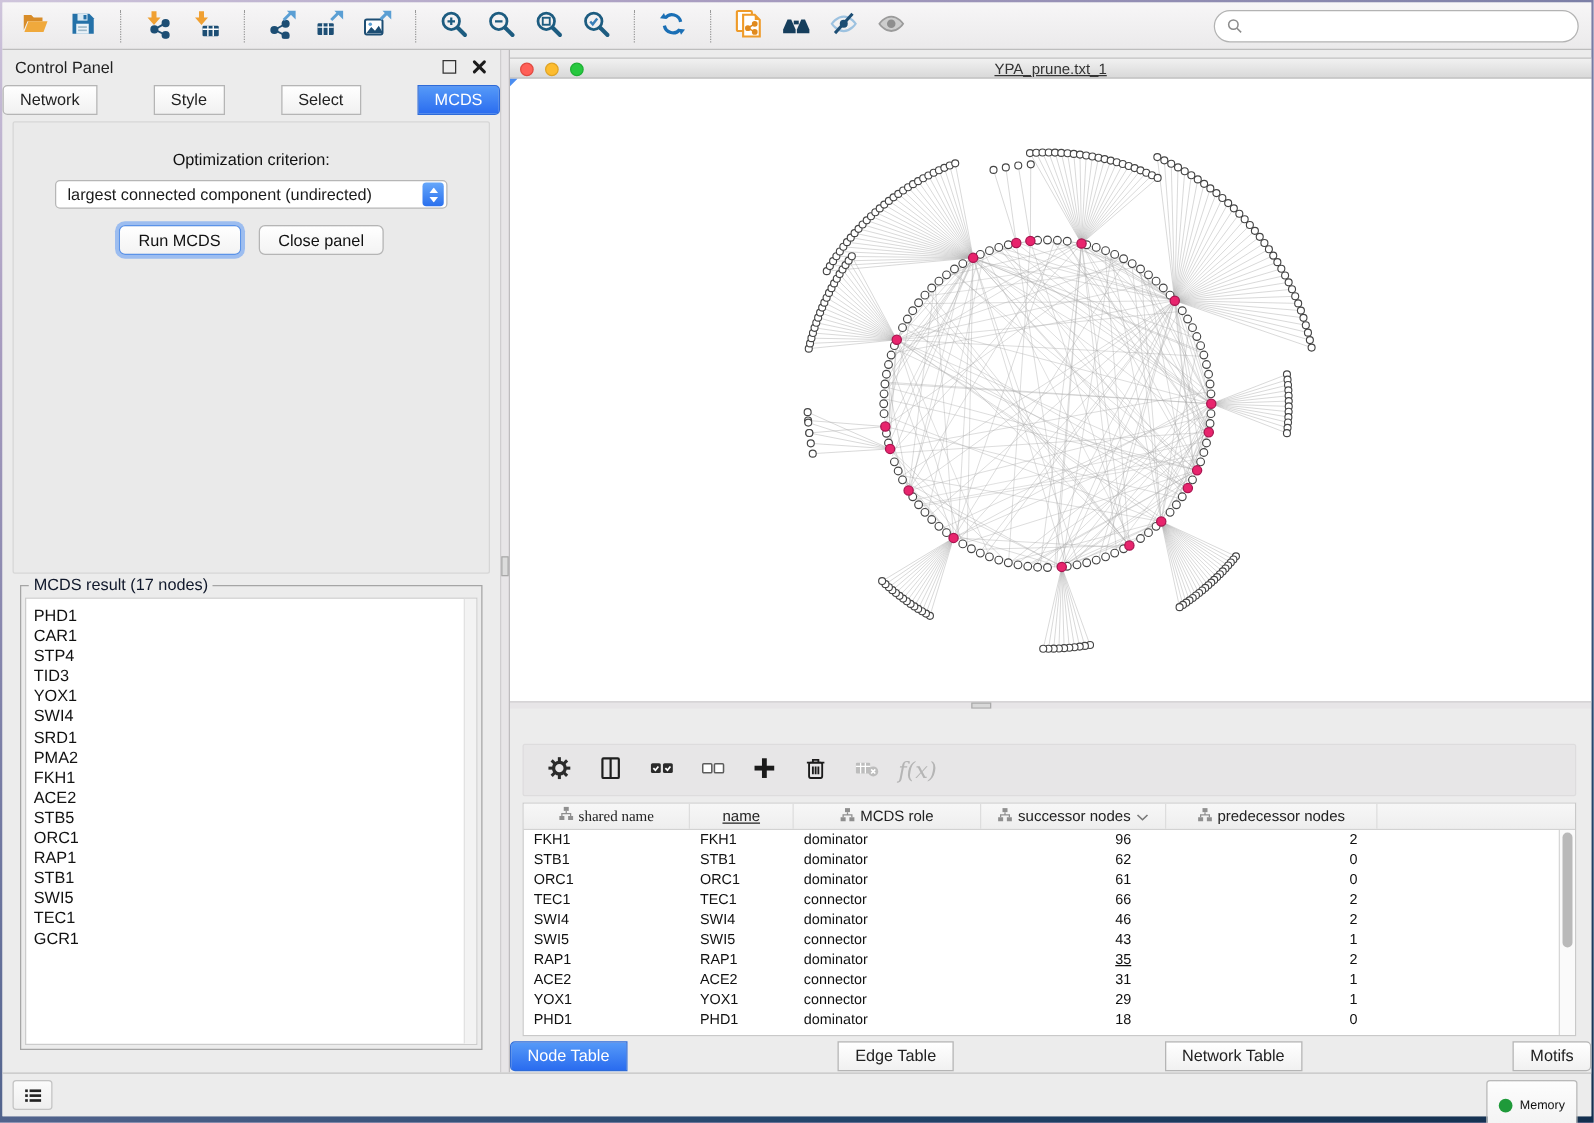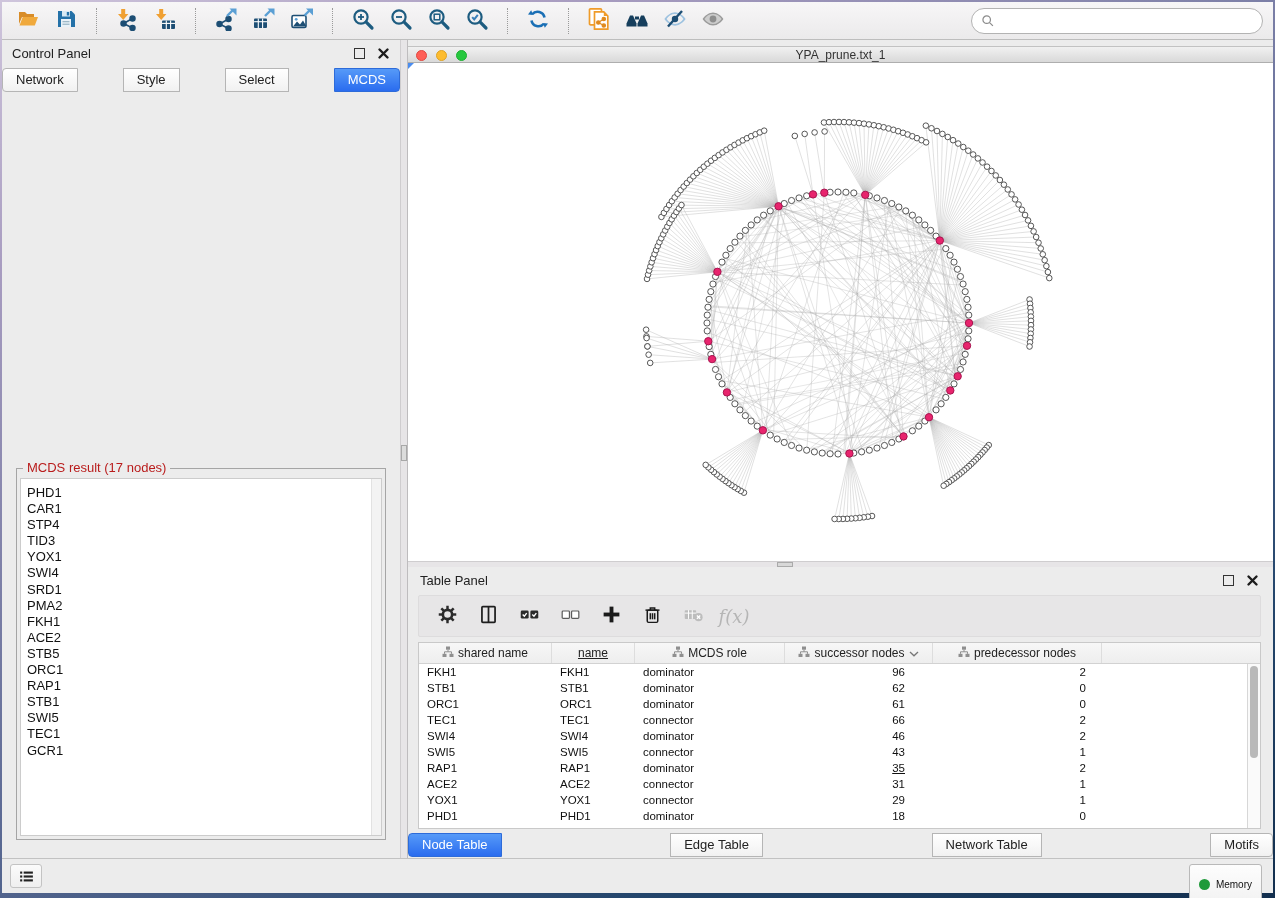--- a/index.html
+++ b/index.html
@@ -40,41 +40,41 @@
             border-radius:4px; display:flex; align-items:center; }
   .select-value { flex:1; padding-left:9px; font-size:13px; white-space:nowrap; overflow:hidden; }
   .select-stepper { width:17px; height:19px; margin-right:2px; border-radius:3px;
                     background:linear-gradient(#66a7fa,#2a70ee); display:flex; flex-direction:column;
                     align-items:center; justify-content:center; gap:2px; }
   .btn-row { display:flex; justify-content:center; gap:14px; margin-top:13px; }
   .btn { height:24px; padding:0 15px; background:linear-gradient(#ffffff,#f3f3f3); border:1px solid #b5b5b5;
          border-radius:5px; font-size:13px; display:flex; align-items:center; color:#111; }
   .btn.focused { box-shadow:0 0 0 3px rgba(77,143,245,.5); border-color:#5b93e8; }
   .groupbox { position:absolute; left:14px; right:14px; top:428px; height:372px; border:1px solid #a5a5a5; }
-  .groupbox-title { position:absolute; top:-9px; left:6px; background:#ececec; padding:0 4px; font-size:13px; color:#b91c1c; }
+  .groupbox-title { position:absolute; top:-9px; left:6px; background:#ececec; padding:0 4px; font-size:13px; color:#0f172a; }
   .mcds-list { position:absolute; left:3px; right:3px; top:9px; bottom:3px; background:#fff; border:1px solid #cccccc; overflow:hidden; }
   .mcds-list ul { list-style:none; padding:6px 0 0 6px; }
   .mcds-list li { font-size:13px; line-height:16.1px; color:#111; }
   .mcds-scroll { position:absolute; right:0; top:0; bottom:0; width:10px; background:#f3f3f3; border-left:1px solid #e2e2e2; }
 
   
   .vsplit { position:absolute; left:398px; top:38px; width:8px; bottom:35px; background:#e7e5e7;
             border-left:1px solid #cfcdcf; border-right:1px solid #bebcbe; }
   .vsplit .grip { position:absolute; left:0px; top:405px; width:6px; height:16px; background:#dcdcdc;
                   border:1px solid #a8a8a8; }
   .hsplit { position:absolute; left:0; right:0; top:521px; height:6px; background:#e7e5e7; border-top:1px solid #cfcdcf; }
   .hsplit .grip { position:absolute; left:369px; top:0px; width:16px; height:5px; background:#d8d8d8; border:1px solid #aaa; }
 
   
   .right-area { position:absolute; left:406px; top:38px; right:0; bottom:35px; background:#ececec; }
   .net-titlebar { position:absolute; left:0; right:0; top:6px; height:17px;
                   background:linear-gradient(#f1f1f1,#d9d9d9); border-top:1px solid #c2c2c2; border-bottom:1px solid #aeaeae; }
   .lights { position:absolute; left:8px; top:3px; display:flex; gap:9px; }
   .light { width:11px; height:11px; border-radius:50%; }
-  .net-title { text-align:center; font-size:12px; color:#333; line-height:16px; }
+  .net-title { text-align:center; font-size:12px; color:#333; line-height:16px;text-decoration:underline; }
   .net-canvas { position:absolute; left:0; right:0; top:23px; height:498px; background:#fff; }
   .focus-marker { position:absolute; left:0; top:0; width:0; height:0;
                   border-left:6px solid #4b8df0; border-bottom:6px solid transparent; }
 
   
   .table-panel { position:absolute; left:0; right:0; top:527px; bottom:0; background:#ececec; }
   .tp-header { height:22px; display:flex; align-items:center; padding:4px 14px 0 12px; }
   .tp-toolbar { position:absolute; left:10px; right:12px; top:28px; height:42px; background:#e7e6e7;
                 border:1px solid #dddcdd; border-radius:2px; display:flex; align-items:center; gap:17px; padding-left:16px; }
   .tp-toolbar .ticon { width:24px; height:24px; display:flex; align-items:center; justify-content:center; }
@@ -277,20 +277,38 @@
             <path d="M2.5 2.5L10.5 10.5M10.5 2.5L2.5 10.5" stroke="#1c1c1c" stroke-width="2.4" stroke-linecap="round"></path>
           </svg>
       </span>
     </div>
     <div class="cp-tabs" id="cp-tabs">
         <div class="tab">Network</div>
         <div class="tab">Style</div>
         <div class="tab">Select</div>
         <div class="tab active">MCDS</div>
       </div>
+    <div class="cp-inner">
+      <div class="crit-label">Optimization criterion:</div>
+      <div class="select">
+        <span class="select-value">largest connected component (undirected)</span>
+        <span class="select-stepper">
+          <svg width="8" height="5" viewBox="0 0 8 5">
+              <path d="M4 0l3.4 4.4H0.6z" fill="#fff"></path>
+            </svg>
+          <svg width="8" height="5" viewBox="0 0 8 5">
+              <path d="M4 5L0.6 0.6h6.8z" fill="#fff"></path>
+            </svg>
+        </span>
+      </div>
+      <div class="btn-row">
+        <button class="btn focused">Run MCDS</button>
+        <button class="btn">Close panel</button>
+      </div>
+    </div>
     <div class="groupbox">
       <span class="groupbox-title">MCDS result (17 nodes)</span>
       <div class="mcds-list">
         <ul id="mcds-list">
             <li>PHD1</li>
             <li>CAR1</li>
             <li>STP4</li>
             <li>TID3</li>
             <li>YOX1</li>
             <li>SWI4</li>
@@ -985,29 +1003,20 @@
           <circle cx="405.00402160567256" cy="131.40683896835603" r="3.7" fill="#e8246d" stroke="#a81550" stroke-width="1"></circle>
           <circle cx="416.3067713119374" cy="129.71763170675618" r="3.7" fill="#e8246d" stroke="#a81550" stroke-width="1"></circle>
           <circle cx="457.2364314971264" cy="131.86266430387144" r="3.7" fill="#e8246d" stroke="#a81550" stroke-width="1"></circle>
           <circle cx="531.8061209508631" cy="177.55902877247124" r="3.7" fill="#e8246d" stroke="#a81550" stroke-width="1"></circle>
         </svg></div>
     <div class="hsplit">
         <div class="grip"></div>
       </div>
 
     <div class="table-panel">
-      <div class="tp-header">
-        <span class="panel-title">Table Panel</span>
-        <span class="float-icon"></span>
-        <span class="close-icon">
-          <svg viewBox="0 0 13 13">
-              <path d="M2.5 2.5L10.5 10.5M10.5 2.5L2.5 10.5" stroke="#1c1c1c" stroke-width="2.4" stroke-linecap="round"></path>
-            </svg>
-        </span>
-      </div>
       <div class="tp-toolbar" id="tp-toolbar">
           <div class="ticon">
             <span class="icon"><svg viewBox="0 0 24 24">
                 <g fill="#2b2b2b">
                   <rect x="10.6" y="2" width="2.8" height="5"></rect>
                   <rect x="10.6" y="17" width="2.8" height="5"></rect>
                   <rect x="2" y="10.6" width="5" height="2.8"></rect>
                   <rect x="17" y="10.6" width="5" height="2.8"></rect>
                   <g transform="rotate(45 12 12)">
                     <rect x="10.6" y="2" width="2.8" height="5"></rect>
@@ -1070,21 +1079,21 @@
                 <circle cx="17.8" cy="15" r="4.6" fill="#bdbdbd"></circle>
                 <path d="M15.9 13.1l3.8 3.8m0-3.8l-3.8 3.8" stroke="#fff" stroke-width="1.5"></path>
               </svg></span>
           </div>
           <div class="ticon">
             <span class="fx">f(x)</span>
           </div>
         </div>
       <div class="tp-table">
         <div class="tp-cols" id="tp-cols">
-            <div class="th" style="width: 133px;">
+            <div class="th" style="width: 133px; font-family: Liberation Serif, serif;">
               <span><svg class="hier" viewBox="0 0 12 12">
                   <g fill="#8f8f8f">
                     <rect x="4" y="0.5" width="4" height="3.2"></rect>
                     <rect x="0.5" y="7.8" width="4" height="3.2"></rect>
                     <rect x="7.5" y="7.8" width="4" height="3.2"></rect>
                   </g>
                   <path d="M6 3.7v2.1M2.5 7.8V5.8h7v2" fill="none" stroke="#8f8f8f" stroke-width="1"></path>
                 </svg></span>
               <span>shared name</span>
             </div>

